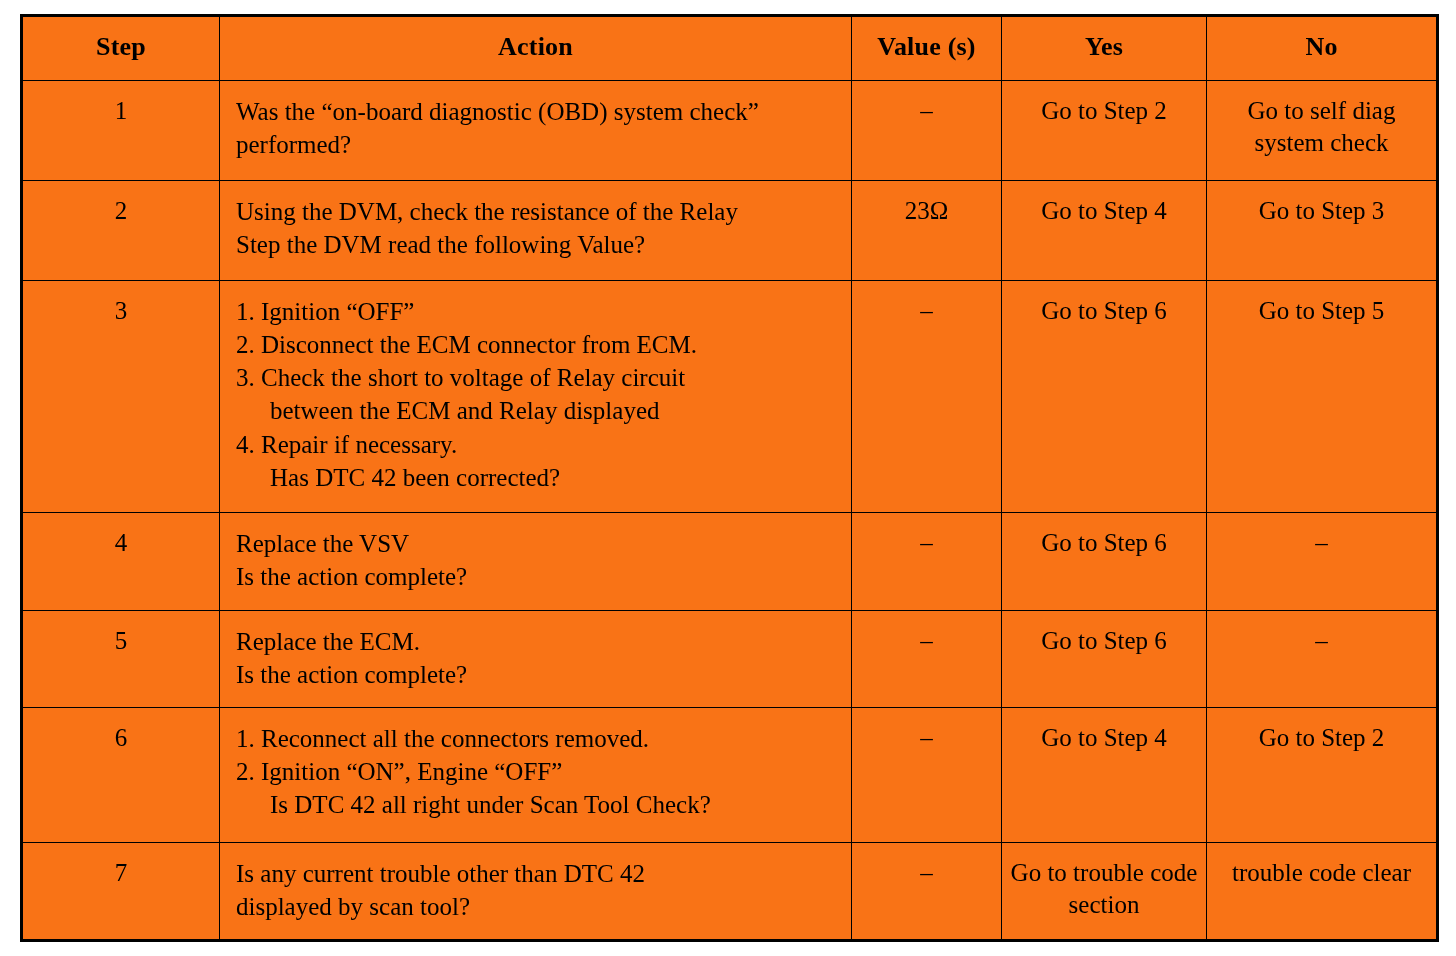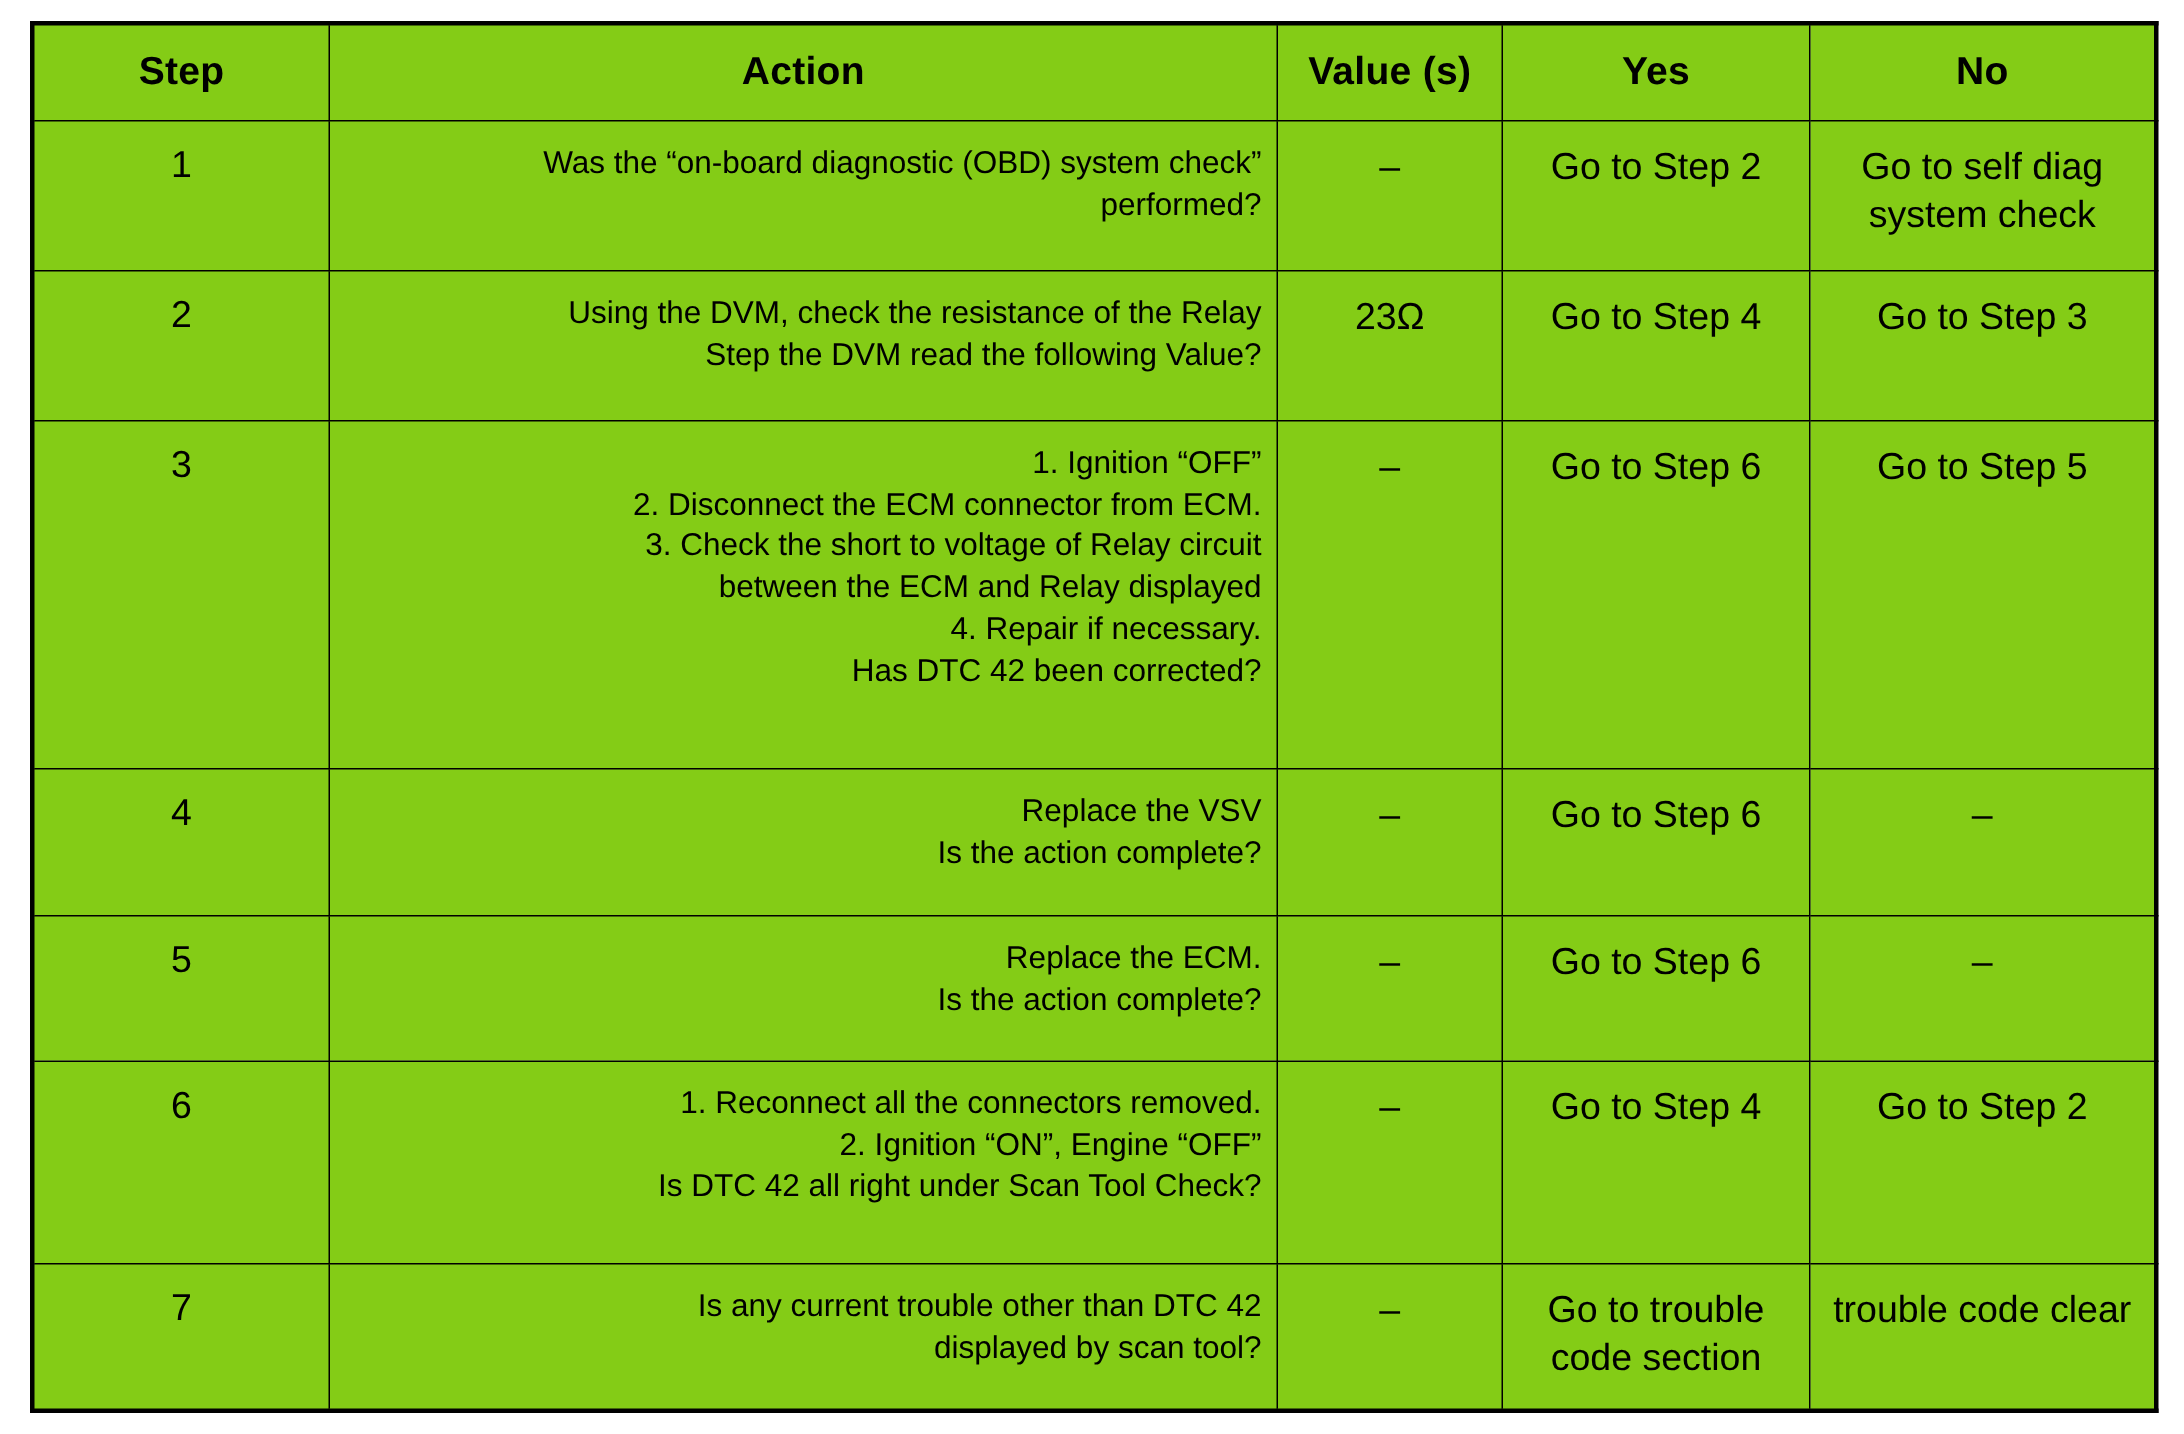--- a/index.html
+++ b/index.html
@@ -38,21 +38,22 @@
   .diag-table col.c-action { width: 632px; }
   .diag-table col.c-value  { width: 150px; }
   .diag-table col.c-yes    { width: 205px; }
   .diag-table col.c-no     { width: 231px; }
 
   .diag-table th,
   .diag-table td {
     border: 1.5px solid #000000;
     vertical-align: top;
     padding: 0;
-    background: #84cc16;
+    background: #f97316;
+    font-family: Liberation Serif, serif;
   }
 
   
   .diag-table {
     border: 3px solid #000000;
   }
 
   thead th {
     border-bottom: 3px solid #000000;
   }
@@ -70,22 +71,22 @@
   td .step-num {
     display: block;
     text-align: center;
     font-size: 25px;
     line-height: 1.25;
     padding: 14px 6px 10px 6px;
   }
 
   td .action-cell {
     display: block;
-    text-align: right;
-    font-size: 21px;
+    text-align: left;
+    font-size: 25px;
     line-height: 1.33;
     padding: 14px 10px 12px 16px;
   }
 
   td .value-cell,
   td .yesno-cell {
     display: block;
     text-align: center;
     font-size: 25px;
     line-height: 1.30;

